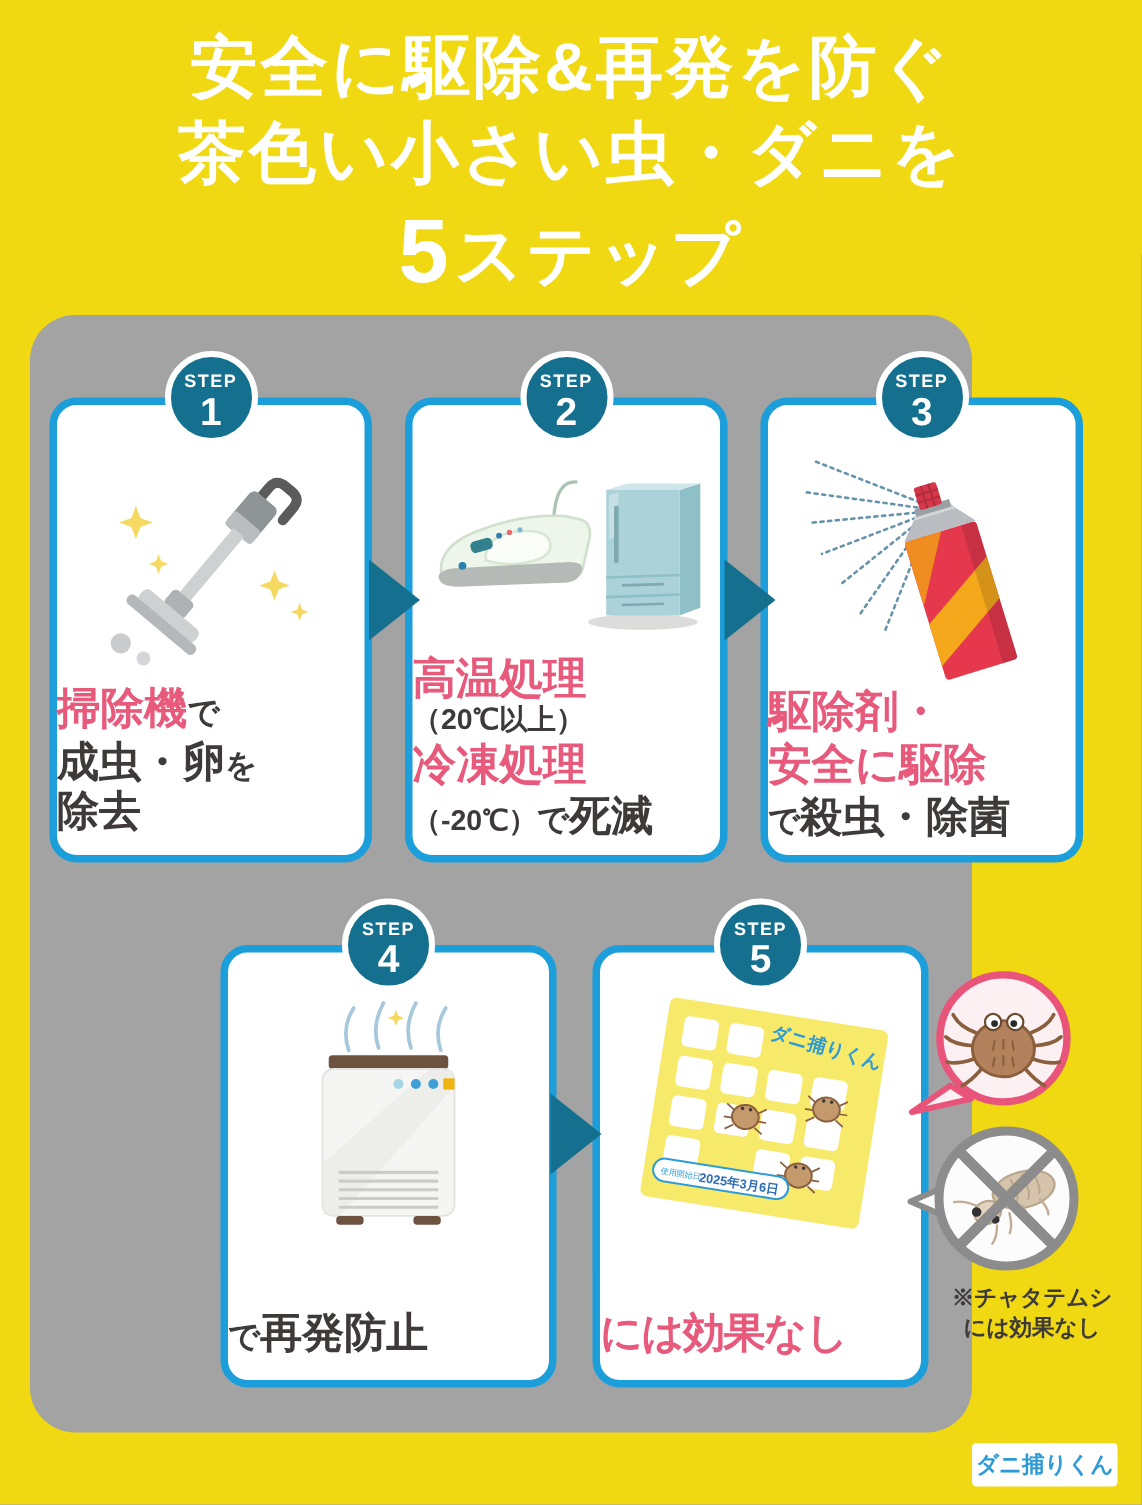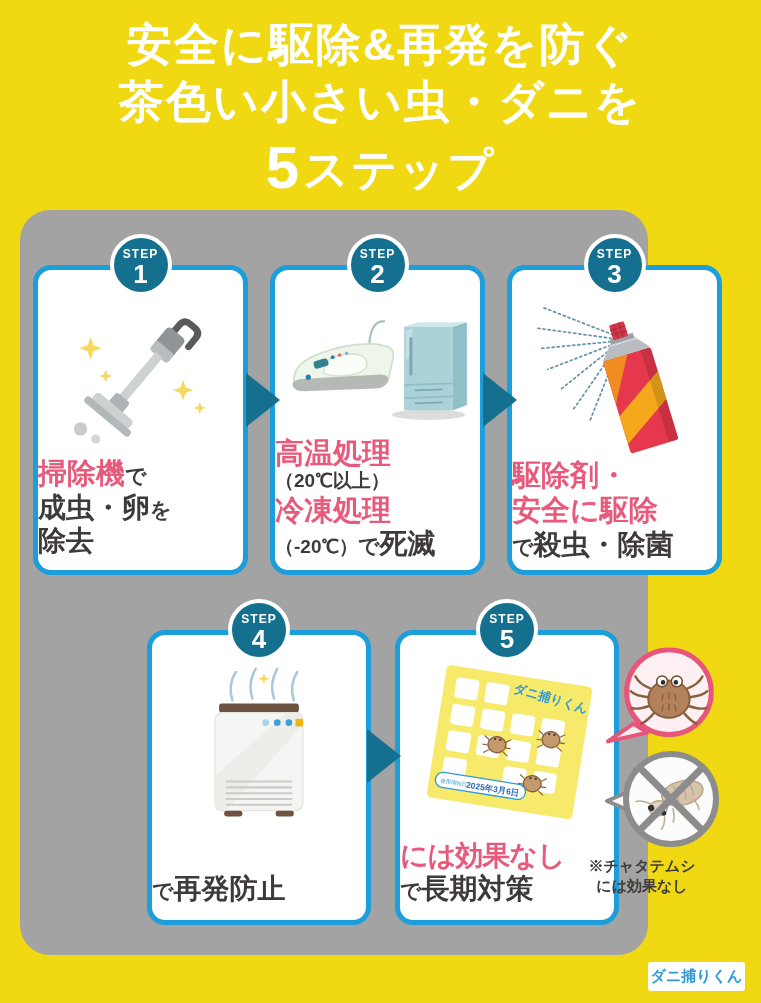--- a/index.html
+++ b/index.html
@@ -57,21 +57,21 @@
   .dark-lg    { color:var(--text-dark,#3e3a39);  font-size:28px; font-weight:800; }
   .dark-md    { color:var(--text-dark,#3e3a39);  font-size:21px; font-weight:800; }
   .dark-paren { color:var(--text-dark,#3e3a39);  font-size:19px; font-weight:800; }
   .dark-sm    { color:var(--text-dark,#3e3a39);  font-size:16px; font-weight:700; }
   #card2 .caption { line-height:1.18; padding-bottom:10px; }
   #card5 .pink-lg { font-size:28px; letter-spacing:-1px; }
 
   
   #bubble-mite      { position:absolute; left:582px; top:433px; width:128px; z-index:4; }
   #bubble-booklouse { position:absolute; left:579px; top:529px; width:140px; z-index:4; }
-  #no-effect-note   { position:absolute; left:556px; top:646px; width:132px; z-index:4;
+  #no-effect-note   { position:absolute; left:602px; top:646px; width:132px; z-index:4;
                       text-align:center; font-size:15px; font-weight:700;
                       color:var(--text-dark,#3e3a39); line-height:1.3; }
 
   
   .logo { position:absolute; left:648px; top:962px; width:97px; height:29px;
           background:#ffffff; border-radius:3px; display:flex; align-items:center;
           justify-content:center; color:var(--logo-blue,#2e9bd6);
           font-weight:800; font-size:15px; letter-spacing:0; }
 </style>
 </head>
@@ -297,21 +297,20 @@
               </g>
           </g>
         </g>
         <rect x="42" y="140" width="102" height="17" rx="8.5" fill="#ffffff" stroke="var(--logo-blue,#2e9bd6)" stroke-width="1.5"></rect>
         <text x="48" y="151.5" font-size="6" fill="var(--logo-blue,#2e9bd6)">使用開始日</text>
         <text x="77" y="153" font-size="9.5" font-weight="bold" fill="#2e6db6">2025年3月6日</text>
       </g>
     </svg>
     <div class="caption">
       <div><span class="pink-lg">には効果なし</span></div>
-      <div><span class="dark-md">で</span><span class="dark-lg">長期対策</span></div>
     </div>
   </div>
 
   <div class="arrow" id="arrow3"></div>
 
   <svg id="bubble-mite" viewBox="0 0 130 115" width="128">
     <polygon points="32,82 6,100 46,91" fill="#fdf0f2" stroke="var(--bubble-pink,#e8547a)" stroke-width="4" stroke-linejoin="round"></polygon>
     <circle cx="68" cy="50" r="43" fill="#fdf0f2" stroke="var(--bubble-pink,#e8547a)" stroke-width="5"></circle>
     <g>
       <ellipse cx="68" cy="57" rx="21" ry="19" fill="#b3825c" stroke="#8a5f3e" stroke-width="2"></ellipse>

